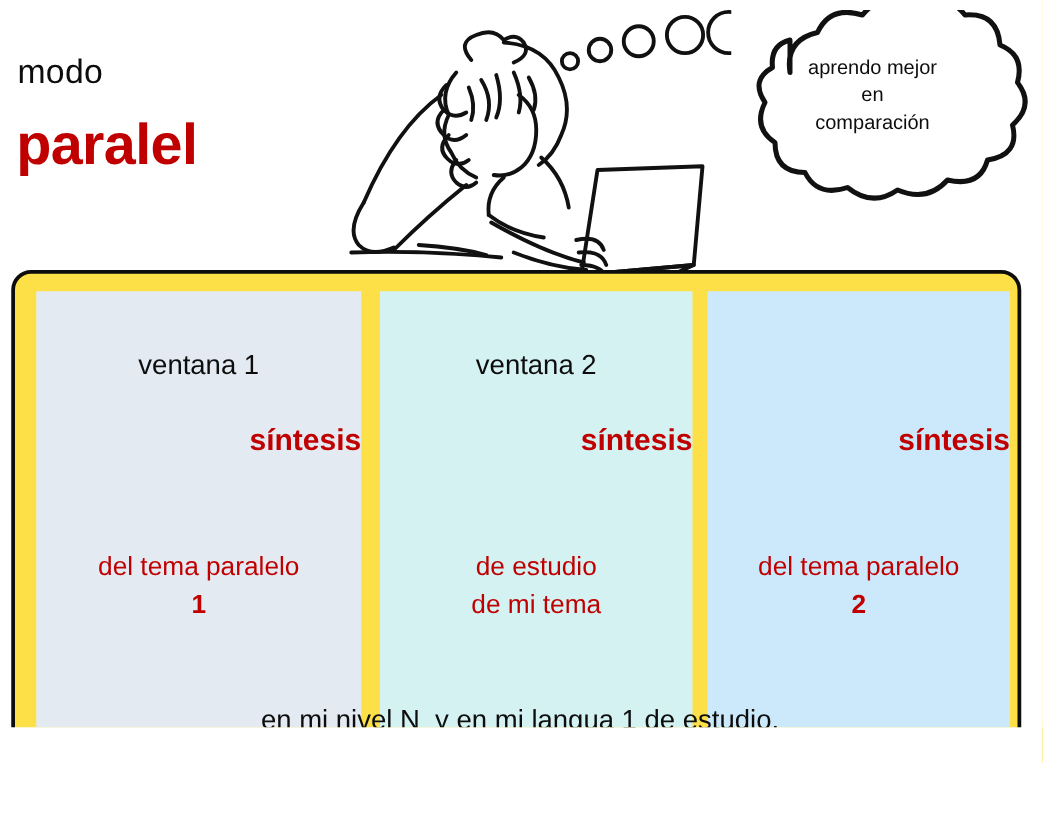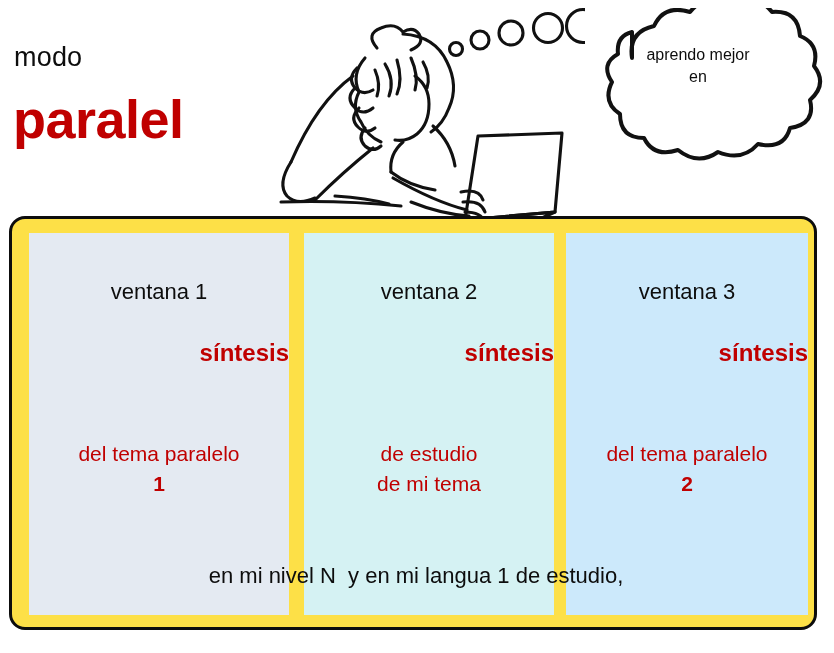--- a/index.html
+++ b/index.html
@@ -7,40 +7,40 @@
     padding: 0;
     background: #ffffff;
   }
   body {
     font-family: "Liberation Sans", sans-serif;
     -webkit-font-smoothing: antialiased;
   }
   #slide {
     position: relative;
     width: 834px;
-    height: 653px;
+    height: 582px;
     background: #ffffff;
     overflow: hidden;
   }
 
   
   .header-label {
     position: absolute;
     left: 14px;
     top: 44px;
     font-size: 27px;
     color: #0d0d0d;
     letter-spacing: 0.2px;
     line-height: 1;
   }
   .header-title {
     position: absolute;
     left: 13px;
     top: 92px;
-    font-size: 54px;
+    font-size: 46px;
     font-weight: bold;
     color: #c00000;
     line-height: 1;
     letter-spacing: -0.5px;
   }
 
   
   .illustration {
     position: absolute;
     left: 265px;
@@ -218,20 +218,21 @@
                q-24 8 -34 -12
                q-24 0 -24 -24
                q-18 -12 -8 -32
                q-12 -18 6 -28
                q-2 -18 14 -22 Z"></path>
     </svg>
   </div>
   <div class="bubble-text">
     <div>aprendo mejor</div>
     <div>en</div>
+    <div>comparación</div>
   </div>
 
   <div class="frame">
     <div class="columns">
 
       <div class="col col-1">
         <div class="col-head">ventana 1</div>
         <div class="col-sint">síntesis</div>
         <div class="col-desc">
           <div>del tema paralelo</div>
@@ -242,21 +243,20 @@
       <div class="col col-2">
         <div class="col-head">ventana 2</div>
         <div class="col-sint">síntesis</div>
         <div class="col-desc">
           <div>de estudio</div>
           <div>de mi tema</div>
         </div>
       </div>
 
       <div class="col col-3">
-        <div class="col-head">ventana 3</div>
         <div class="col-sint">síntesis</div>
         <div class="col-desc">
           <div>del tema paralelo</div>
           <div class="strong">2</div>
         </div>
       </div>
 
       <div class="footnote">
         <div>en mi nivel N  y en mi langua 1 de estudio,</div>
         

